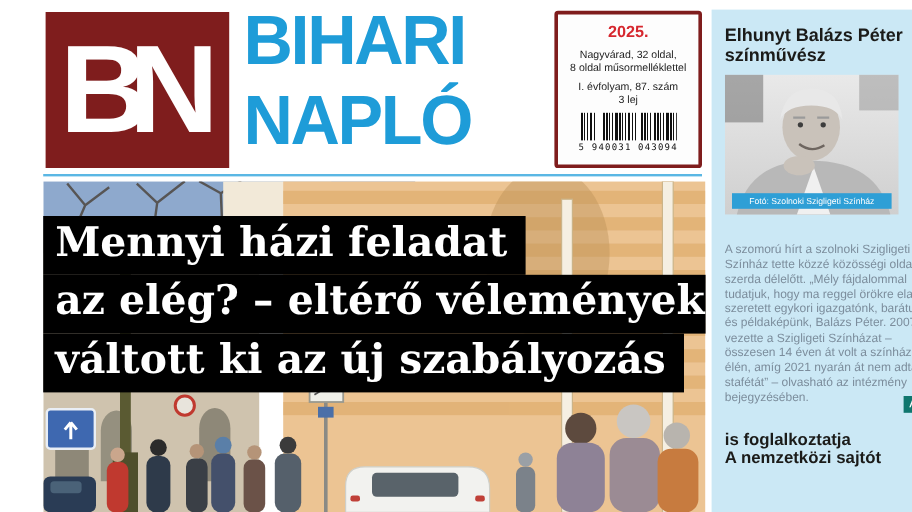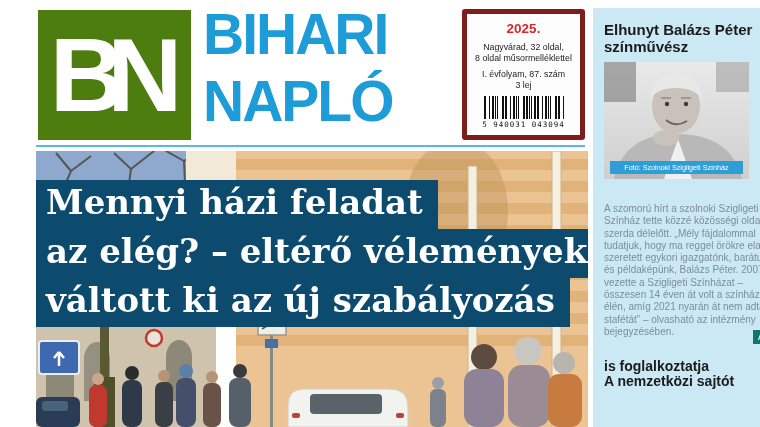--- a/index.html
+++ b/index.html
@@ -2,48 +2,48 @@
 <html><head>
 <meta charset="utf-8">
 <style>
   html,body{margin:0;padding:0;}
   body{width:760px;height:427px;overflow:hidden;background:#fff;
        font-family:"Liberation Sans",sans-serif;position:relative;}
   .page{position:absolute;inset:0;width:760px;height:427px;background:#fff;}
 
   
   .logo-box{position:absolute;left:38px;top:10px;width:153px;height:130px;
-            background:#4d7c0f;display:flex;align-items:center;justify-content:center;}
+            background:#7f1d1d;display:flex;align-items:center;justify-content:center;}
   .logo-letters{color:#fff;font-weight:bold;font-size:104px;line-height:120px;
                 letter-spacing:-0.17em;padding-right:0.14em;font-family:"Liberation Sans",sans-serif;}
   .paper-title{position:absolute;left:203px;top:0px;color:#1e9cd8;font-weight:bold;
                font-size:57px;line-height:66px;letter-spacing:-2px;
                font-family:"Liberation Sans",sans-serif;transform:scaleY(1.02);transform-origin:top left;}
   .header-rule{position:absolute;left:36px;top:145px;width:549px;height:2px;background:#5ab7e4;}
 
   
   .issue-box{position:absolute;left:462px;top:9px;width:123px;height:131px;
-             background:#fdfdfd;border:5px solid #7f1d1d;border-radius:3px;
+             background:#fdfdfd;border:3px solid #7f1d1d;border-radius:3px;
              box-sizing:border-box;text-align:center;}
   .issue-date{color:#d6272e;font-weight:bold;font-size:13.5px;line-height:16px;margin-top:7px;}
   .issue-meta{color:#1c1c1c;font-size:8.8px;line-height:11px;margin-top:5px;}
   .barcode-wrap{margin-top:5px;}
   .barcode-bars{width:80px;height:23px;margin:0 auto;
      background:repeating-linear-gradient(90deg,
        #111 0px,#111 1.5px,#fff 1.5px,#fff 2.5px,
        #111 2.5px,#111 3.2px,#fff 3.2px,#fff 5px,
        #111 5px,#111 5.6px,#fff 5.6px,#fff 7.6px,
        #111 7.6px,#111 9.6px,#fff 9.6px,#fff 10.6px);}
   .barcode-number{font-family:"DejaVu Sans Mono",monospace;font-size:7.5px;
                   letter-spacing:1px;color:#111;margin-top:1px;}
 
   
   .lead-photo{position:absolute;left:36px;top:151px;width:552px;height:276px;overflow:hidden;}
   .lead-headline{position:absolute;left:33px;top:180px;}
-  .hl-line{display:table;background:#0c4a6e;color:#fff;
+  .hl-line{display:table;background:#000000;color:#fff;
            font-family:"DejaVu Serif","Liberation Serif",serif;font-weight:bold;
            font-size:34px;line-height:36px;padding:4px 15px 9px 13px;white-space:nowrap;}
 
   
   .sidebar{position:absolute;left:593px;top:8px;width:197px;height:419px;
            background:#cbe8f5;box-sizing:border-box;padding:13px 11px 0 11px;overflow:hidden;}
   .sb-headline{color:#1b1b19;font-weight:bold;font-size:15px;line-height:17px;}
   .sb-headline2{color:#1b1b19;font-weight:bold;font-size:14px;line-height:15px;margin-top:15px;}
   .portrait{position:relative;width:145px;height:117px;margin-top:7px;overflow:hidden;}
   .photo-caption{position:absolute;left:6px;right:6px;bottom:5px;height:13px;

